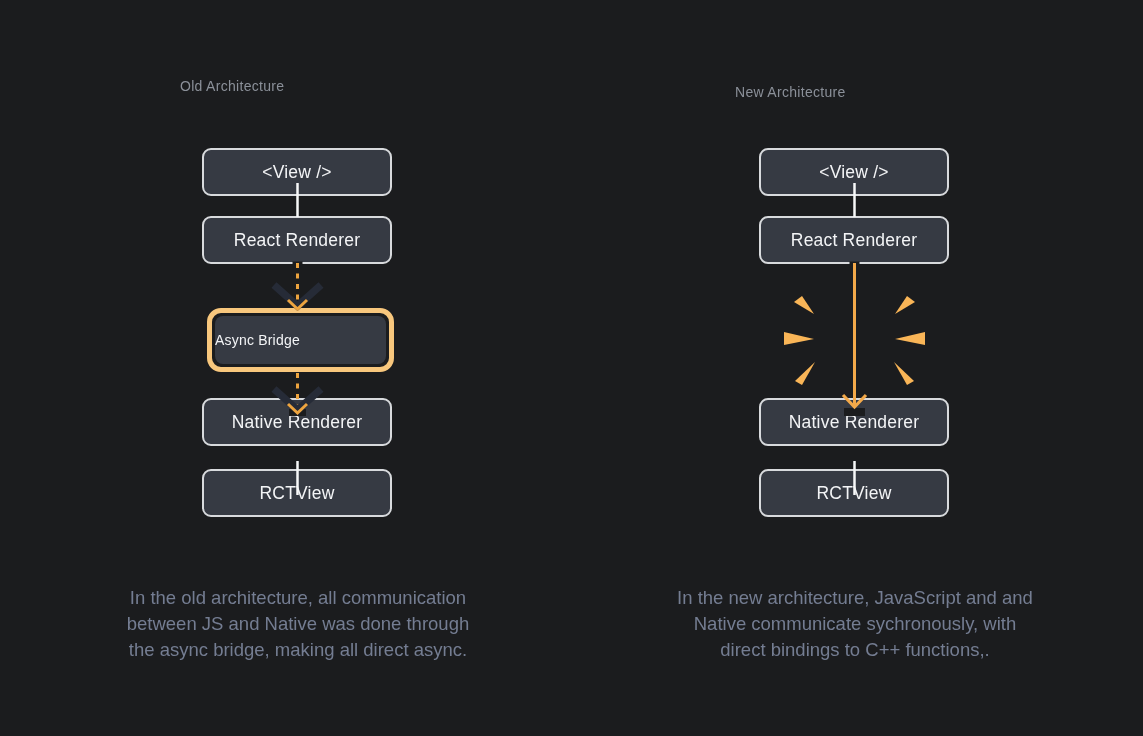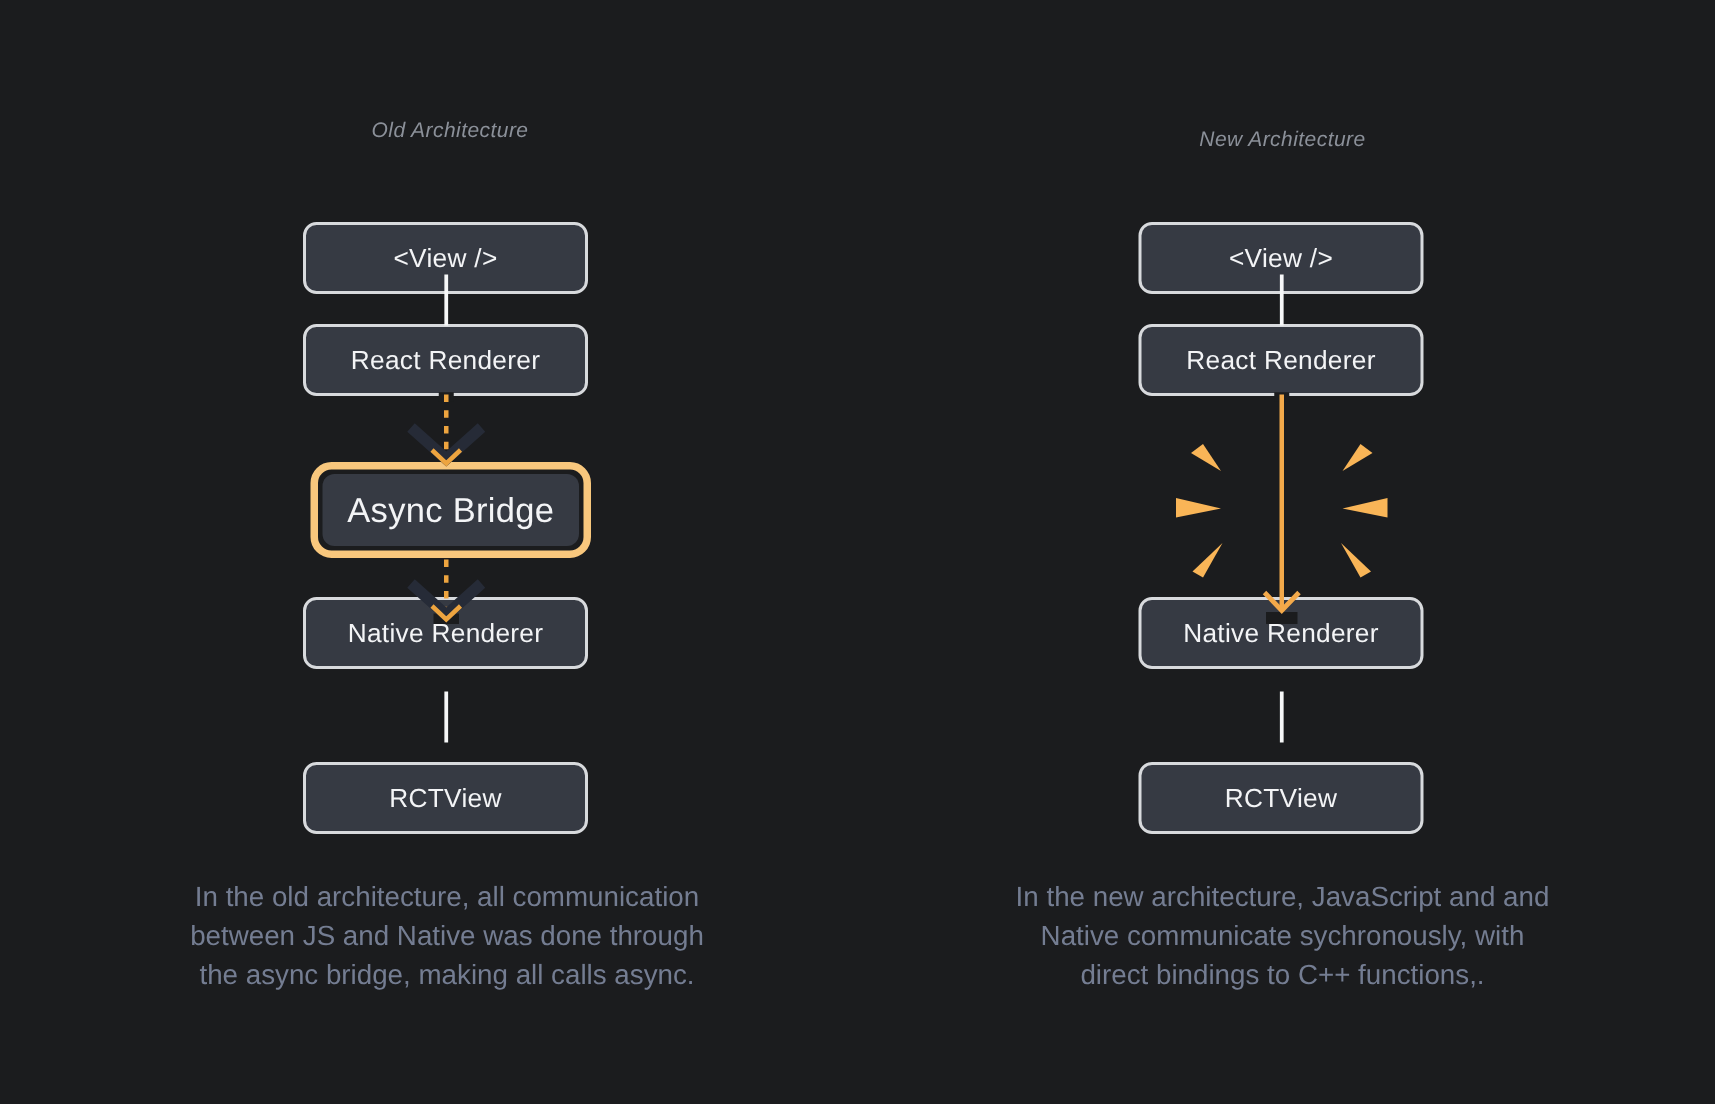--- a/index.html
+++ b/index.html
@@ -20,64 +20,62 @@
   .stage{
     position:relative;
     width:1143px;height:736px;
     background:var(--bg);
     overflow:hidden;
     font-family:"Liberation Sans","DejaVu Sans",sans-serif;
   }
   .col-title{
     position:absolute;
     width:240px;
-    text-align:center;
     font-size:14px;
     letter-spacing:.3px;
     color:var(--title);
-    font-style:italic;
   }
   .title-old{left:180px;top:78px;}
   .title-new{left:735px;top:84px;}
   .node{
     position:absolute;
     width:190px;height:48px;
     box-sizing:border-box;
     background:var(--node-fill);
     border:2px solid var(--node-border);
     border-radius:9px;
     display:flex;align-items:center;justify-content:center;
     color:var(--node-text);
     font-size:17.5px;
     letter-spacing:.2px;
   }
   .col-old .node{left:202px;}
   .col-new .node{left:759px;}
   .row-view{top:135px;margin-top:13px;}
   .row-react{top:216px;justify-content:center;}
   .row-native{top:398px;}
-  .row-rct{top:508px;}
+  .row-rct{top:469px;}
   .bridge-outer{
     position:absolute;
     left:207px;top:308px;
     width:187px;height:64px;
     box-sizing:border-box;
     border:5px solid var(--highlight-ring);
     border-radius:14px;
     padding:3px;
     background:var(--bg);
   }
   .bridge-inner{
     width:100%;height:100%;
     box-sizing:border-box;
     background:var(--node-fill);
     border-radius:8px;
-    display:flex;align-items:center;justify-content:center;
+    display:flex;align-items:center;
     color:var(--node-text);
-    font-size:23px;
+    font-size:14px;
     letter-spacing:.2px;
   }
   .caption{
     position:absolute;
     width:480px;
     text-align:center;
     white-space:pre-line;
     font-size:18.5px;
     line-height:26px;
     color:var(--caption);
@@ -118,21 +116,21 @@
     </div>
     <div class="node row-native">
       <span>Native Renderer</span>
     </div>
     <div class="node row-rct">
       <span>RCTView</span>
     </div>
 
     <div class="caption caption-old">In the old architecture, all communication
 between JS and Native was done through
-the async bridge, making all calls async.</div>
+the async bridge, making all direct async.</div>
   </div>
 
   <div class="col-new">
     <div class="col-title title-new">New Architecture</div>
 
     <div class="node row-view">
       <span>&lt;View /&gt;</span>
     </div>
     <div class="node row-react">
       <span>React Renderer</span>

